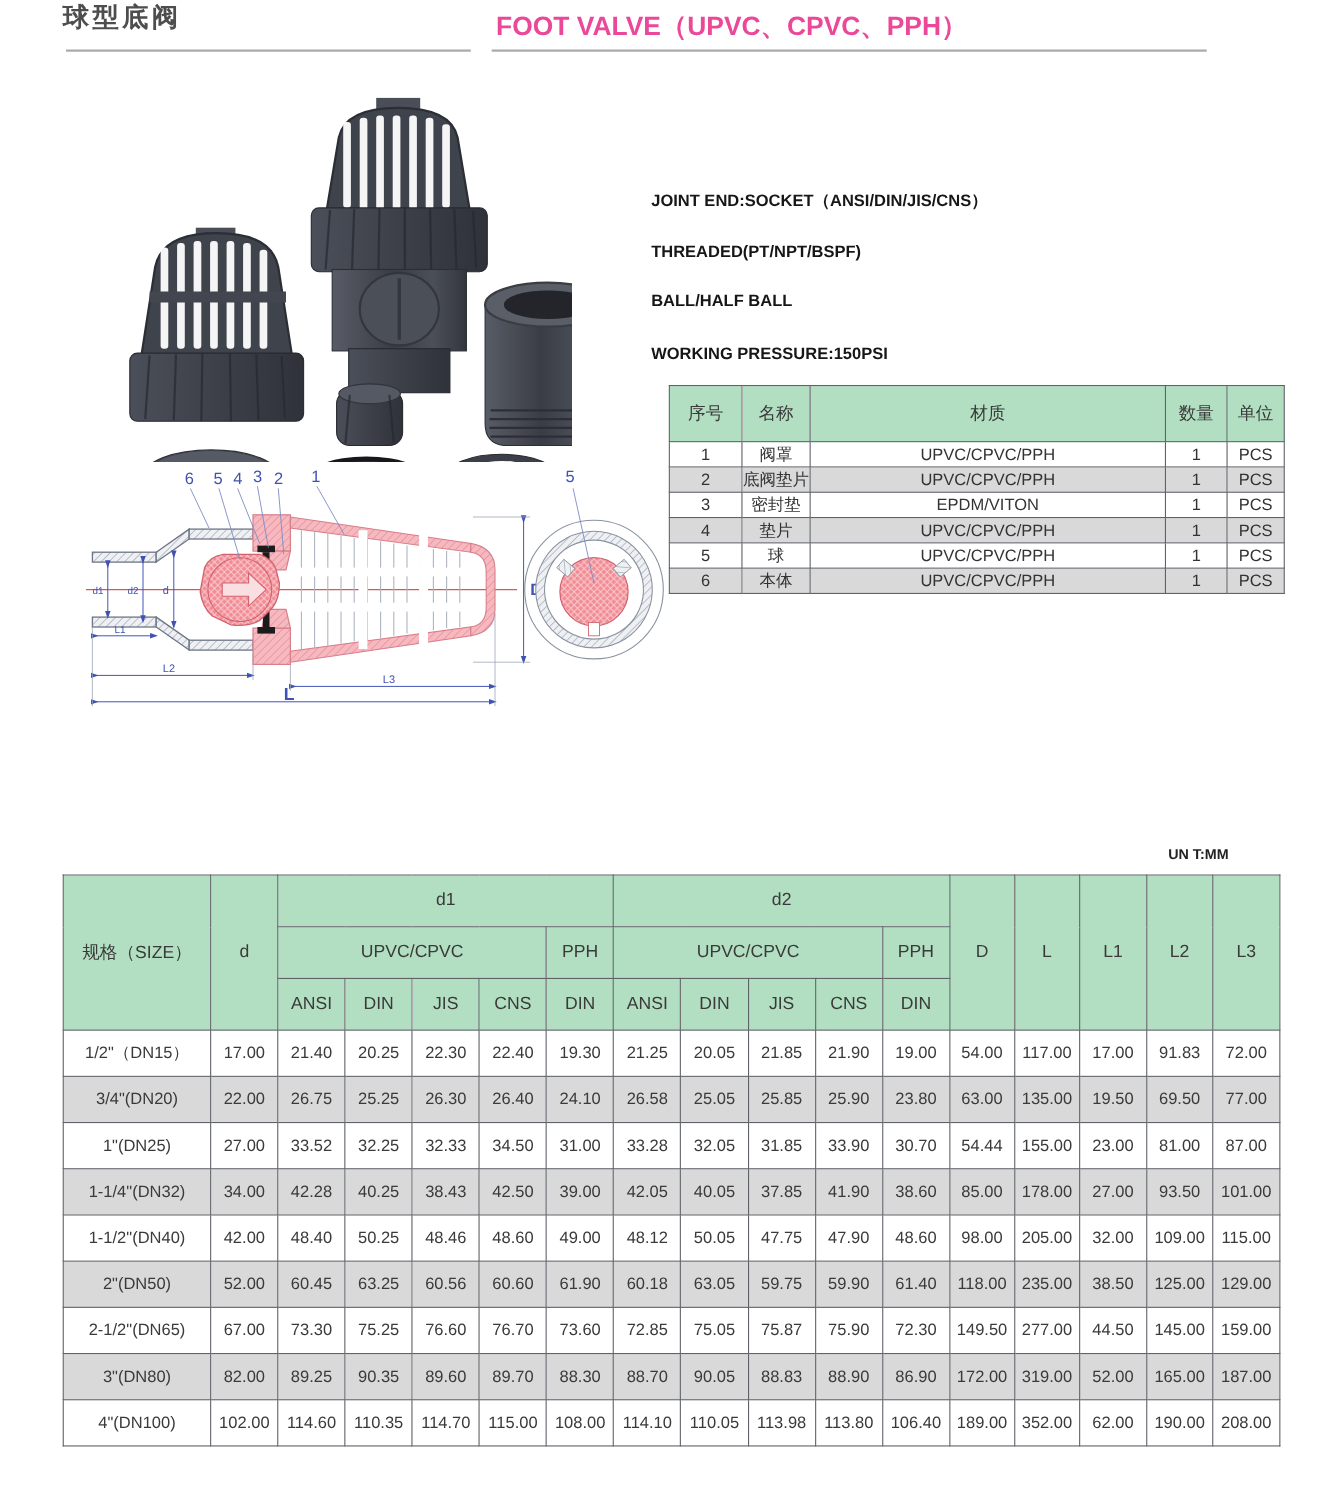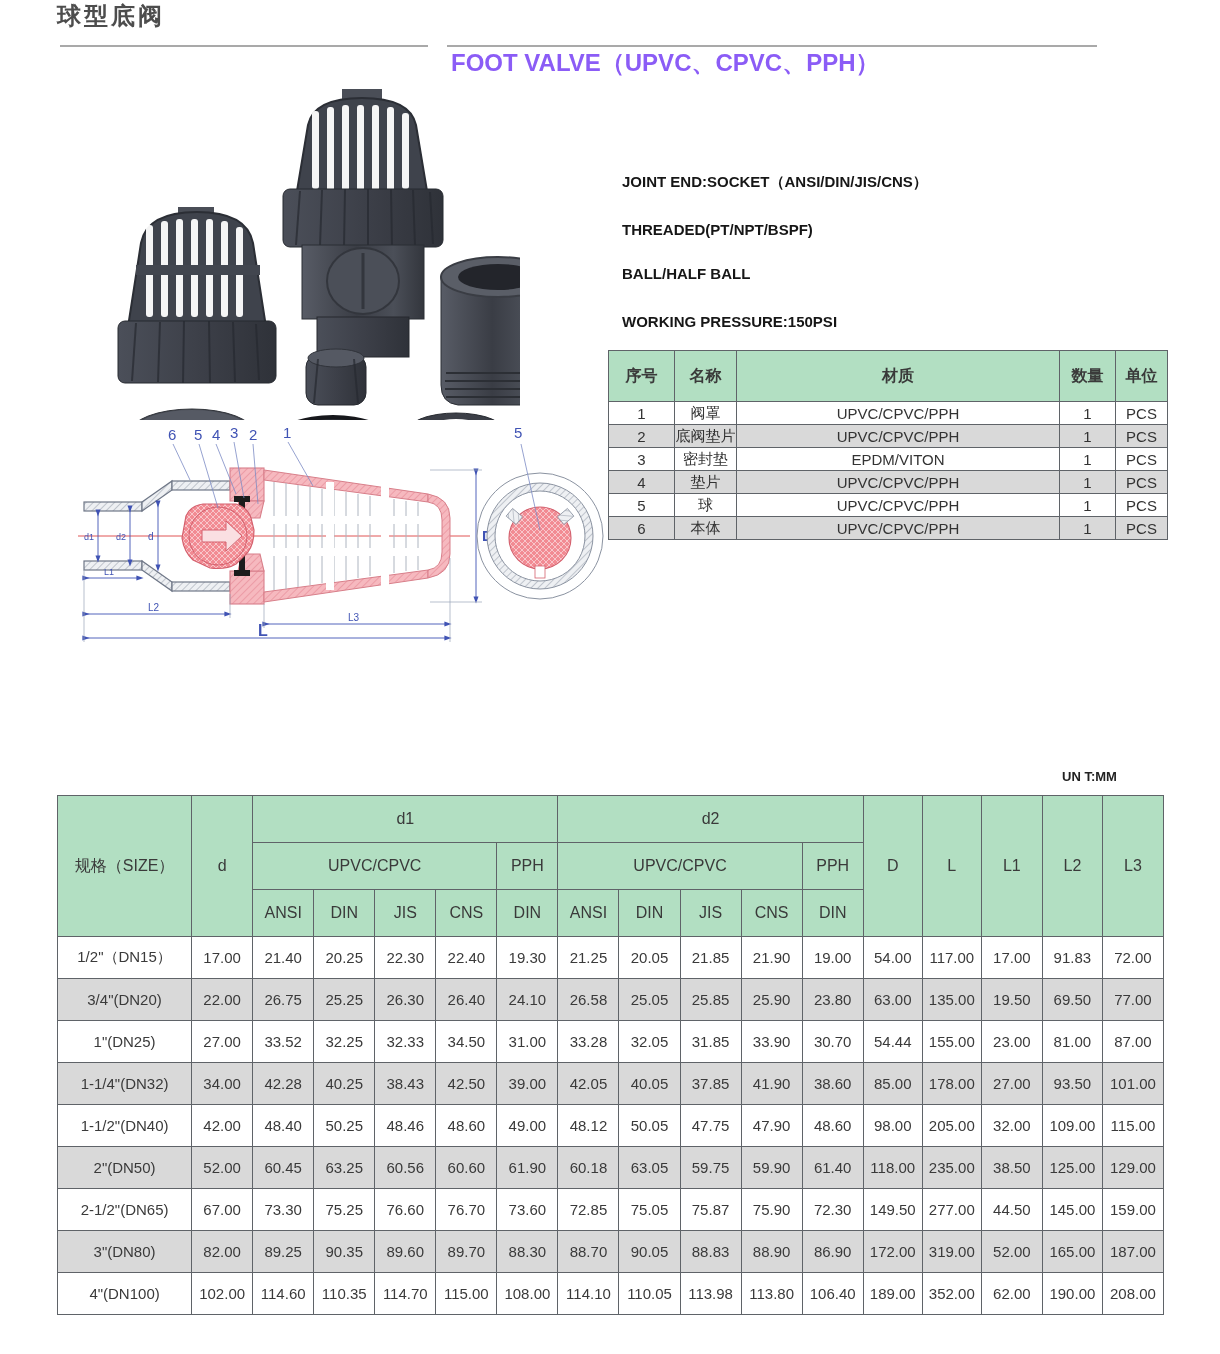--- a/index.html
+++ b/index.html
@@ -2,33 +2,33 @@
 <html><head>
 <meta charset="utf-8">
 <style>
   html,body{margin:0;padding:0;background:#ffffff;}
   .page{position:relative;width:1220px;height:1354px;background:#fff;overflow:hidden;
         font-family:"Liberation Sans",sans-serif;}
   
   .title-cn{position:absolute;left:57px;top:0;font-size:24px;font-weight:bold;
             color:#4d4d4d;letter-spacing:3px;}
   .rule-left{position:absolute;left:60px;top:45px;width:368px;height:2px;background:#a9a9a9;}
-  .title-en{position:absolute;left:451px;top:8px;font-size:24px;font-weight:bold;color:#8b5cf6;margin-top:39px;}
+  .title-en{position:absolute;left:451px;top:8px;font-size:24px;font-weight:bold;color:#ec4899;}
   .rule-right{position:absolute;left:447px;top:45px;width:650px;height:2px;background:#a9a9a9;}
   
   .photo{position:absolute;left:100px;top:85px;}
   .drawing{position:absolute;left:78px;top:418px;}
   
-  .spec{position:absolute;left:622px;font-size:15px;font-weight:bold;color:#161616;}
+  .spec{position:absolute;left:592px;font-size:15px;font-weight:bold;color:#161616;}
   
   .parts-table{position:absolute;left:608px;top:350px;width:559px;border-collapse:collapse;
                table-layout:fixed;font-size:15px;color:#333;}
   .parts-table th,.parts-table td{border:1.5px solid#5f6368;text-align:center;padding:0;
                overflow:hidden;white-space:nowrap;}
-  .parts-table thead th{background:#b2dfc2;height:50px;font-weight:bold;font-size:16px;color:#3a3a3a;}
+  .parts-table thead th{background:#b2dfc2;height:50px;font-weight:normal;font-size:16px;color:#3a3a3a;}
   .parts-table tbody td{height:22px;background:#fff;}
   .parts-table tbody tr.alt td{background:#d9d9d9;}
   
   .unit-note{position:absolute;left:1062px;top:769px;font-size:13px;font-weight:bold;color:#222;}
   .dim-table{position:absolute;left:57px;top:795px;width:1107px;border-collapse:collapse;
              table-layout:fixed;font-size:15px;color:#3a3a3a;}
   .dim-table th,.dim-table td{border:1.5px solid #5f6368;text-align:center;padding:0;
              overflow:hidden;white-space:nowrap;}
   .dim-table thead th{background:#b2dfc2;height:46px;font-weight:normal;font-size:16px;color:#3a3a3a;}
   .dim-table tbody td{height:41px;background:#fff;}

